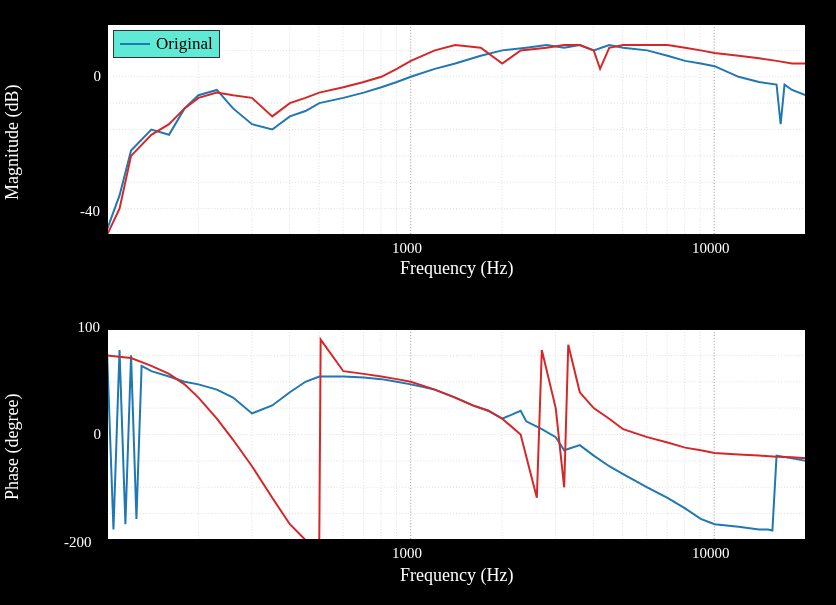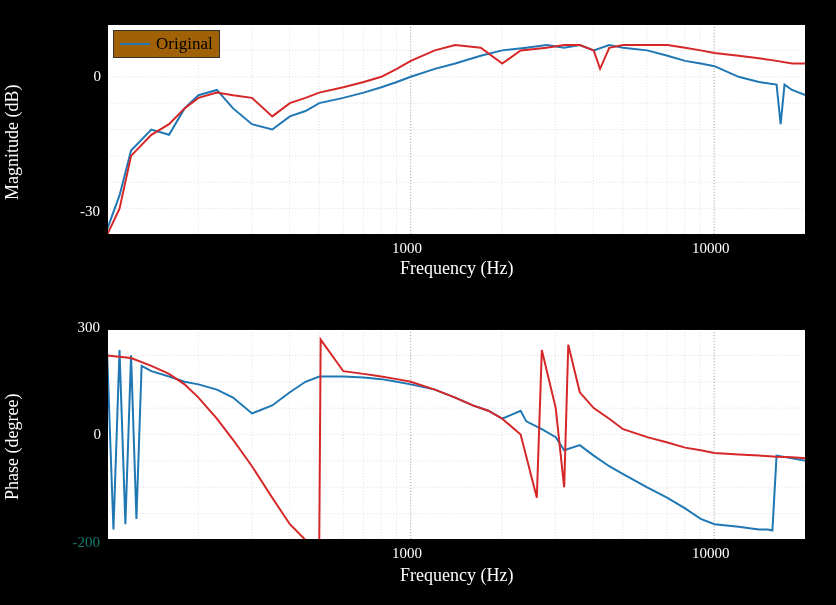--- a/index.html
+++ b/index.html
@@ -29,21 +29,21 @@
     font-size: 18px;
     color: #000;
   }
   .tick-label {
     position: absolute;
     font-size: 15px;
     color: #000;
   }
   .legend-box {
     position: absolute;
-    background: #a16207;
+    background: #5eead4;
     border: 1px solid #333;
     padding: 3px 6px;
     font-size: 17px;
   }
   .legend-row {
     display: flex;
     align-items: center;
     gap: 6px;
   }
   .legend-line {
@@ -101,21 +101,21 @@
 
   <div class="legend-box" style="left:8px; top:8px;">
     <div class="legend-row">
       <span class="legend-line" style="background:#1f77b4"></span>
       <span>Original</span>
     </div>
   </div>
 </div>
 
 <div class="tick-label" style="left:86px; top:68px; color:#fff; text-align:right; width:15px;">0</div>
-<div class="tick-label" style="left:70px; top:203px; color:#fff; text-align:right; width:30px;">-30</div>
+<div class="tick-label" style="left:70px; top:203px; color:#fff; text-align:right; width:30px;">-40</div>
 
 <div class="axis-label" style="left:2px; top:200px; color:#fff; transform:rotate(-90deg); transform-origin:left top;">Magnitude (dB)</div>
 
 <div class="tick-label" style="left:392px; top:240px; color:#fff;">1000</div>
 <div class="tick-label" style="left:692px; top:240px; color:#fff;">10000</div>
 
 <div class="axis-label" style="left:400px; top:258px; color:#fff;">Frequency (Hz)</div>
 
 <div class="chart-container" style="left:105px; top:327px; width:703px; height:215px;">
   <svg class="plot-area" viewBox="0 0 703 215" preserveAspectRatio="none">
@@ -150,22 +150,22 @@
     <g stroke="#888" stroke-width="0.7" stroke-dasharray="1,2">
       <line x1="305.4" y1="0" x2="305.4" y2="215"></line>
       <line x1="610.7" y1="0" x2="610.7" y2="215"></line>
     </g>
     <polyline id="ph-orig" fill="none" stroke="#1f77b4" stroke-width="2" points="0.0,21.5 6.5,204.3 12.6,21.5 18.5,198.9 24.2,26.9 29.6,193.5 34.8,37.6 44.6,43.0 62.4,48.4 78.0,53.8 92.0,56.4 110.5,61.8 126.8,69.9 145.8,86.0 166.2,77.9 183.9,64.5 199.6,53.8 213.5,48.4 237.7,48.4 258.2,49.4 275.9,51.1 291.5,53.8 305.5,56.4 329.7,61.8 350.2,69.9 367.9,77.9 383.5,83.3 397.5,91.4 416.0,83.3 421.7,94.1 437.3,102.1 451.3,110.2 459.8,123.6 475.5,118.3 489.5,129.0 505.1,139.8 519.1,147.8 543.3,161.3 563.7,172.0 581.4,182.8 597.1,193.5 611.0,198.9 635.2,201.6 655.7,204.3 664.8,204.3 669.2,205.3 673.4,129.0 689.0,131.7 703.0,134.4"></polyline>
     <polyline id="ph-syn" fill="none" stroke="#d62728" stroke-width="2" points="0.0,26.9 24.2,29.6 44.6,37.6 62.4,45.7 78.0,56.4 92.0,69.9 110.5,91.4 126.8,112.9 145.8,139.8 166.2,172.0 183.9,198.9 199.6,215.0 213.5,215.0 214.9,10.8 237.7,43.0 258.2,45.7 275.9,48.4 291.5,51.1 305.5,53.8 329.7,61.8 350.2,69.9 367.9,77.9 383.5,83.3 397.5,91.4 416.0,107.5 432.3,172.0 437.3,21.5 451.3,80.6 459.8,161.3 463.9,16.1 475.5,64.5 489.5,80.6 505.1,91.4 519.1,102.1 543.3,110.2 563.7,115.6 581.4,120.9 597.1,123.6 611.0,126.3 635.2,127.9 655.7,129.0 673.4,130.1 689.0,130.6 703.0,131.7"></polyline>
     <rect x="0" y="0" width="703" height="215" fill="none" stroke="#000" stroke-width="2"></rect>
   </svg>
 </div>
 
-<div class="tick-label" style="left:72px; top:319px; color:#fff; text-align:right; width:28px;">300</div>
+<div class="tick-label" style="left:72px; top:319px; color:#fff; text-align:right; width:28px;">100</div>
 <div class="tick-label" style="left:86px; top:426px; color:#fff; text-align:right; width:15px;">0</div>
-<div class="tick-label" style="left:64px; top:534px; color:#0f766e; text-align:right; width:36px;">-200</div>
+<div class="tick-label" style="left:64px; top:534px; color:#ffffff; width:36px;">-200</div>
 
 <div class="axis-label" style="left:2px; top:500px; color:#fff; transform:rotate(-90deg); transform-origin:left top;">Phase (degree)</div>
 
 <div class="tick-label" style="left:392px; top:545px; color:#fff;">1000</div>
 <div class="tick-label" style="left:692px; top:545px; color:#fff;">10000</div>
 
 <div class="axis-label" style="left:400px; top:565px; color:#fff;">Frequency (Hz)</div>
 
 </body></html>

